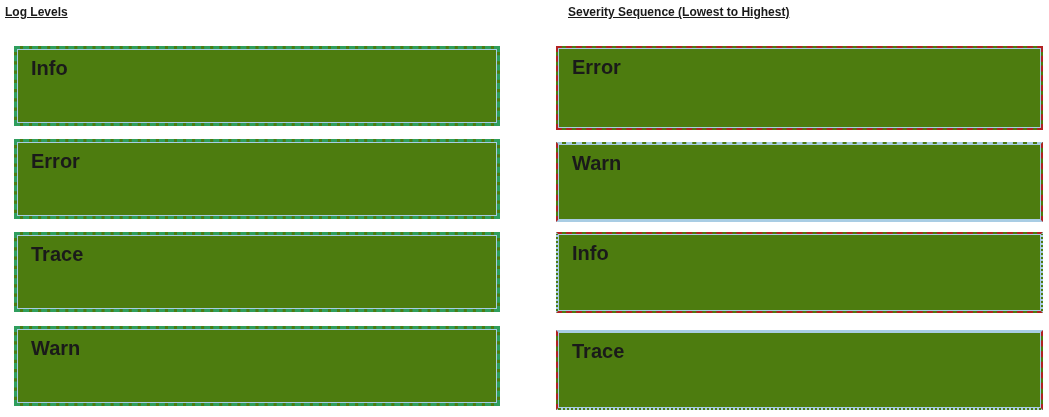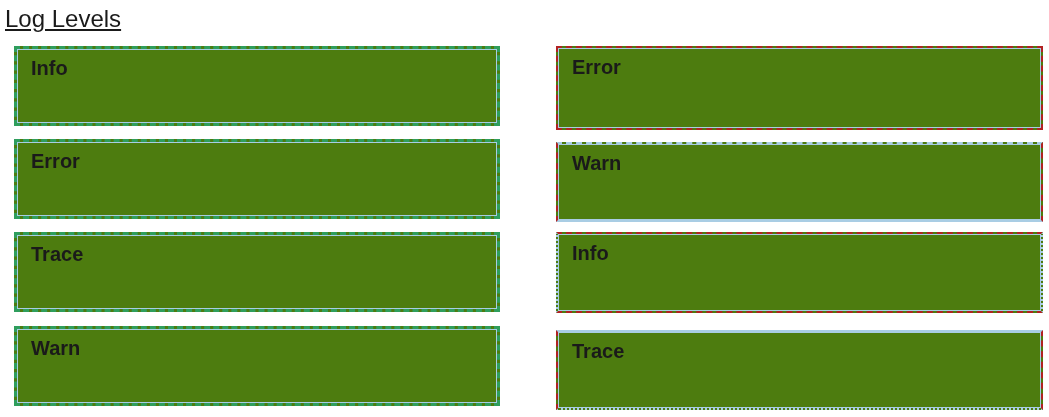--- a/index.html
+++ b/index.html
@@ -16,22 +16,22 @@
   .canvas {
     position: relative;
     width: 1049px;
     height: 417px;
     background: #ffffff;
     font-family: "Liberation Sans", sans-serif;
     overflow: hidden;
   }
   .panel-title {
     position: absolute;
-    font-size: 24px;
-    font-weight: normal;
+    font-size: 12px;
+    font-weight: bold;
     text-decoration: underline;
     color: var(--text);
     white-space: nowrap;
   }
   .title-left  { left: 5px;   top: 5px; }
   .title-right { left: 568px; top: 5px; }
 
   .box {
     position: absolute;
     box-sizing: border-box;
@@ -90,20 +90,21 @@
   .t326 { top: 326px; }
   .t330 { top: 330px; }
 </style>
 </head>
 <body>
 
 <div class="canvas">
 
   <div class="panel-title title-left">Log Levels</div>
 
+  <div class="panel-title title-right">Severity Sequence (Lowest to Highest)</div>
 
   <div class="box left-box t46">
     <div class="inner"></div>
     <span class="box-label">Info</span>
   </div>
 
   <div class="box left-box t139">
     <div class="inner"></div>
     <span class="box-label">Error</span>
   </div>

